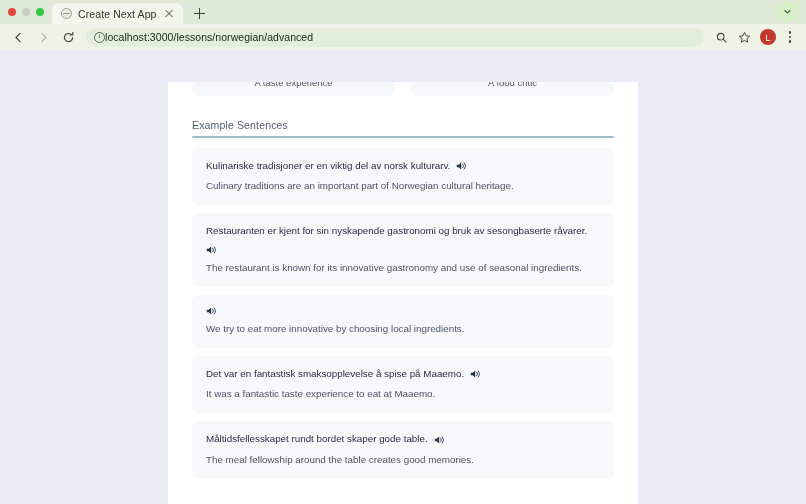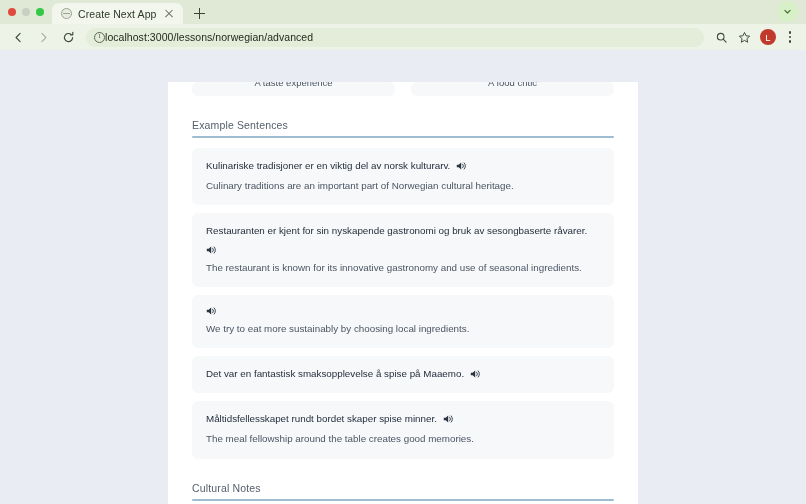--- a/index.html
+++ b/index.html
@@ -404,39 +404,40 @@
           <div class="sentence-card">
             <div class="s-native">
               <span class="speaker">
                 <svg width="11" height="10" viewBox="0 0 14 12" aria-hidden="true">
                   <path d="M1 4.3 H3.4 L6.6 1.6 V10.4 L3.4 7.7 H1 Z" fill="#2b3340"></path>
                   <path d="M8.5 3.6 A3.4 3.4 0 0 1 8.5 8.4" fill="none" stroke="#2b3340" stroke-width="1.1" stroke-linecap="round"></path>
                   <path d="M10.4 2 A5.6 5.6 0 0 1 10.4 10" fill="none" stroke="#2b3340" stroke-width="1.1" stroke-linecap="round"></path>
                 </svg>
               </span>
             </div>
-            <div class="s-trans">We try to eat more sustainably by choosing local ingredients.</div>
+            <div class="s-trans">We try to eat more innovative by choosing local ingredients.</div>
           </div>
 
           <div class="sentence-card">
             <div class="s-native">
               <span>Det var en fantastisk smaksopplevelse å spise på Maaemo.</span>
               <span class="speaker">
                 <svg width="11" height="10" viewBox="0 0 14 12" aria-hidden="true">
                   <path d="M1 4.3 H3.4 L6.6 1.6 V10.4 L3.4 7.7 H1 Z" fill="#2b3340"></path>
                   <path d="M8.5 3.6 A3.4 3.4 0 0 1 8.5 8.4" fill="none" stroke="#2b3340" stroke-width="1.1" stroke-linecap="round"></path>
                   <path d="M10.4 2 A5.6 5.6 0 0 1 10.4 10" fill="none" stroke="#2b3340" stroke-width="1.1" stroke-linecap="round"></path>
                 </svg>
               </span>
             </div>
+            <div class="s-trans">It was a fantastic taste experience to eat at Maaemo.</div>
           </div>
 
           <div class="sentence-card">
             <div class="s-native">
-              <span>Måltidsfellesskapet rundt bordet skaper spise minner.</span>
+              <span>Måltidsfellesskapet rundt bordet skaper gode table.</span>
               <span class="speaker">
                 <svg width="11" height="10" viewBox="0 0 14 12" aria-hidden="true">
                   <path d="M1 4.3 H3.4 L6.6 1.6 V10.4 L3.4 7.7 H1 Z" fill="#2b3340"></path>
                   <path d="M8.5 3.6 A3.4 3.4 0 0 1 8.5 8.4" fill="none" stroke="#2b3340" stroke-width="1.1" stroke-linecap="round"></path>
                   <path d="M10.4 2 A5.6 5.6 0 0 1 10.4 10" fill="none" stroke="#2b3340" stroke-width="1.1" stroke-linecap="round"></path>
                 </svg>
               </span>
             </div>
             <div class="s-trans">The meal fellowship around the table creates good memories.</div>
           </div>

